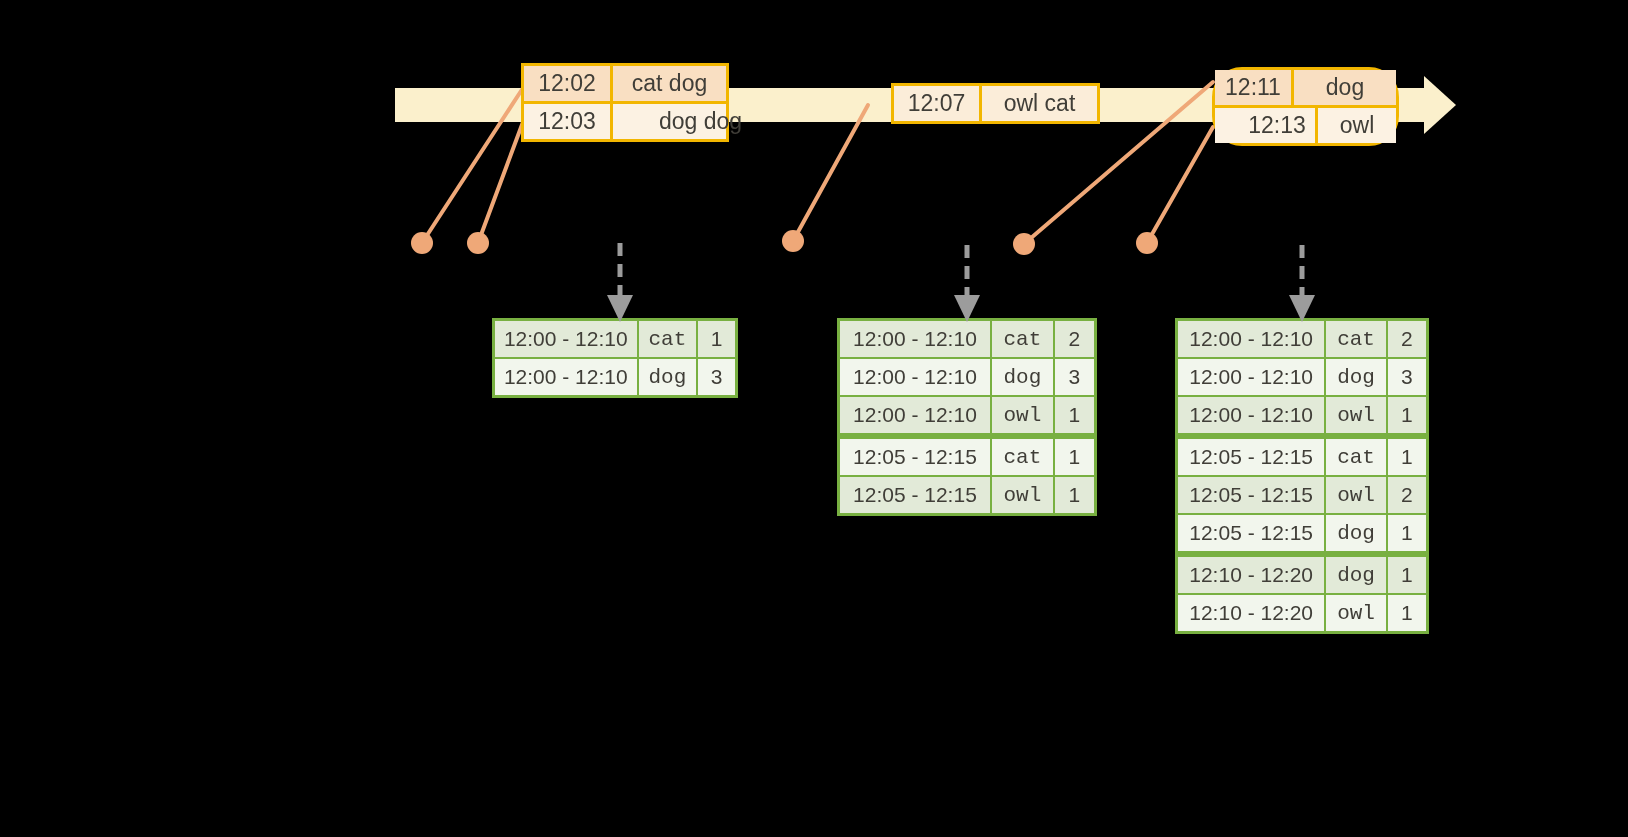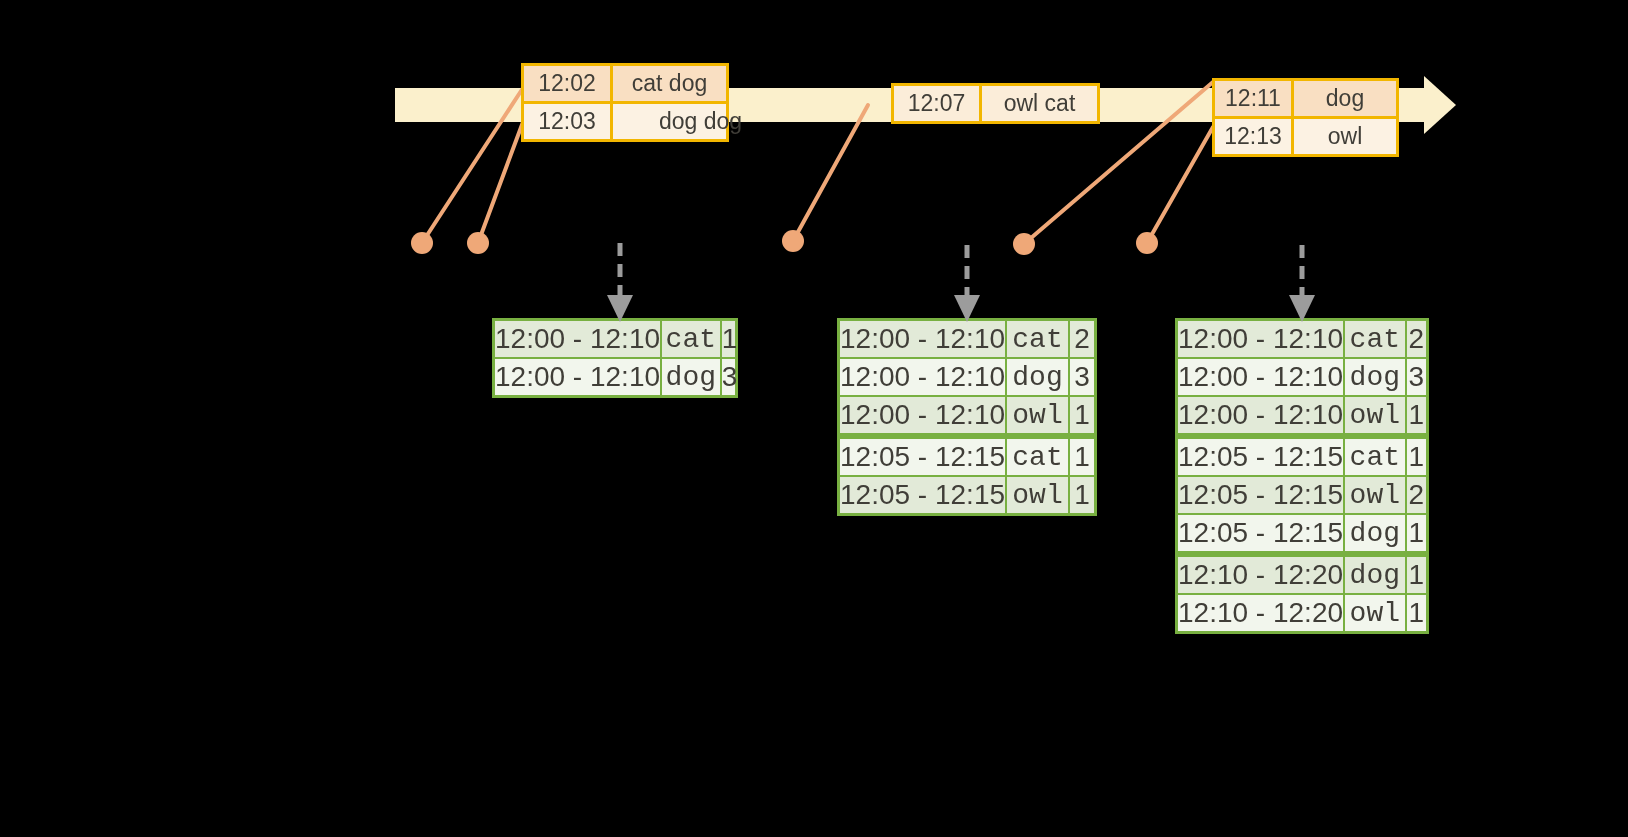--- a/index.html
+++ b/index.html
@@ -29,21 +29,21 @@
          font-size:23px;color:var(--text);white-space:nowrap;}
   .ecell.time{border-right:3px solid var(--event-border);flex:0 0 auto;}
   .ecell.words{flex:1;}
 
   
   .rtable{position:absolute;z-index:3;}
   .rgroup{border:3px solid var(--result-border);}
   .rrow{display:flex;height:36px;}
   .rrow + .rrow{border-top:2px solid var(--result-border);}
   .rcell{display:flex;align-items:center;justify-content:center;
-         font-size:28px;color:var(--text);white-space:nowrap;}
+         font-size:21px;color:var(--text);white-space:nowrap;}
   .rcell.win{flex:0 0 59%;}
   .rcell.word{flex:0 0 24%;border-left:2px solid var(--result-border);
               border-right:2px solid var(--result-border);font-family:Liberation Mono, monospace;}
   .rcell.cnt{flex:1;}
 </style>
 </head>
 <body>
 
 <div class="canvas">
 
@@ -73,26 +73,26 @@
         <div class="ecell time" style="width: 86px;">12:03</div>
         <div class="ecell words">dog dog</div>
       </div>
     </div>
     <div class="etable" style="left: 867px; top: 83px; width: 203px; margin-left: 24px;">
       <div class="erow" style="background: var(--event-row-single);">
         <div class="ecell time" style="width: 85px;">12:07</div>
         <div class="ecell words">owl cat</div>
       </div>
     </div>
-    <div class="etable" style="left: 1212px; top: 78px; width: 181px;">
+    <div class="etable" style="left: 1212px; top: 67px; width: 181px; border-radius: 30px;">
       <div class="erow" style="background: var(--event-row-odd);">
         <div class="ecell time" style="width: 76px;">12:11</div>
         <div class="ecell words">dog</div>
       </div>
-      <div class="erow" style="background: var(--event-row-even);">
+      <div class="erow" style="background: var(--event-row-even); padding-left: 24px;">
         <div class="ecell time" style="width: 76px;">12:13</div>
         <div class="ecell words">owl</div>
       </div>
     </div>
     <div class="rtable" style="left: 492px; top: 318px; width: 246px;">
       <div class="rgroup">
         <div class="rrow" style="background: var(--result-row-odd);">
           <div class="rcell win">12:00 - 12:10</div>
           <div class="rcell word">cat</div>
           <div class="rcell cnt">1</div>

